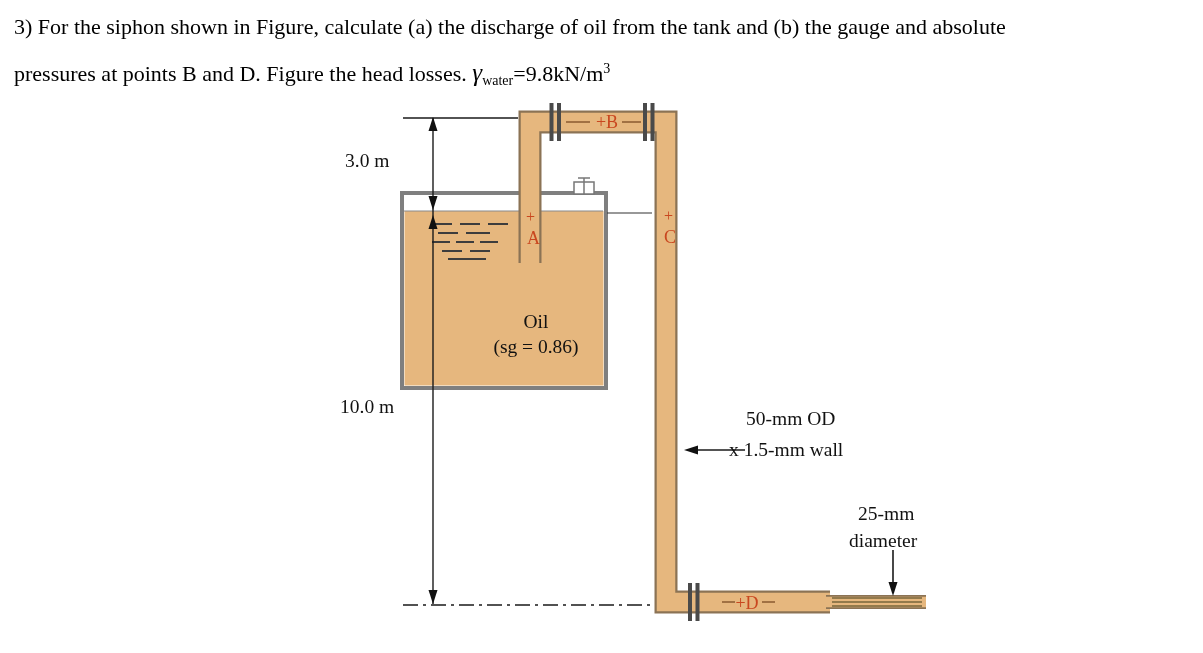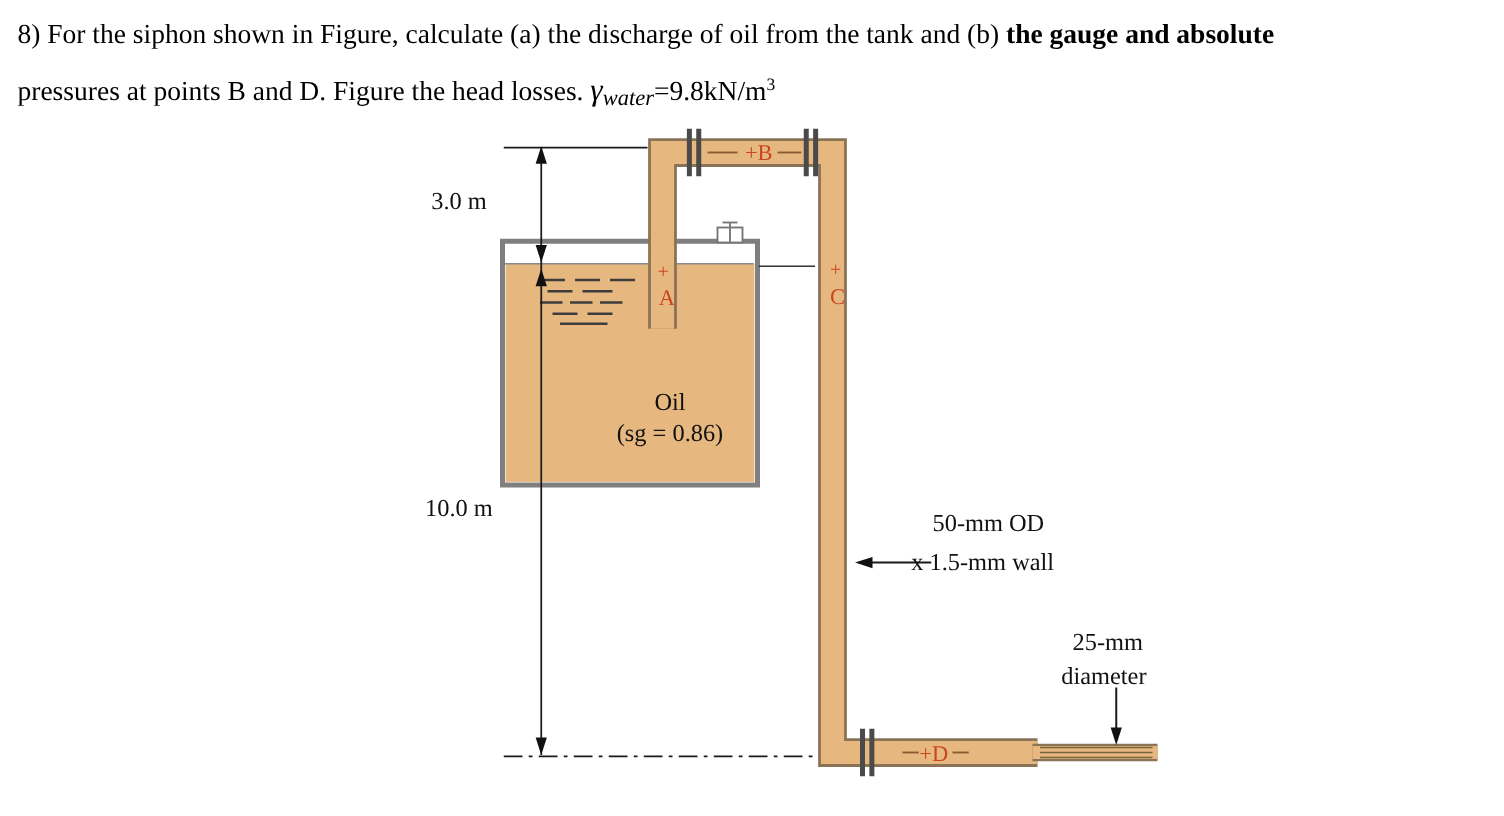--- a/index.html
+++ b/index.html
@@ -4,39 +4,39 @@
 <style>
   html,body { margin:0; padding:0; background:#ffffff; }
   .page {
     position:relative; width:1203px; height:653px; background:#ffffff;
     font-family:"Liberation Serif", serif; overflow:hidden; color:#000;
   }
   .problem {
     position:absolute; left:14px; top:6px; width:1185px;
     font-size:22px; line-height:42px; white-space:nowrap;
   }
-  .problem b { font-weight:bold;margin-top:24px; }
+  .problem b { font-weight:normal;margin-top:24px; }
   .gamma { font-style:italic; font-size:25px; }
-  .gamma-sub { font-style:italic; font-size:18px; vertical-align:-4px; }
+  .gamma-sub { font-size:14px; vertical-align:-4px; }
   .sup3 { font-size:14px; vertical-align:8px; }
   .diagram-svg { position:absolute; left:0; top:0; width:1203px; height:653px; }
   svg text { font-family:"Liberation Serif", serif; }
   .dim-label { font-size:19.5px; fill:#111111; }
   .tank-label { font-size:19.5px; fill:#111111; }
   .spec-label { font-size:19.5px; fill:#111111; }
   .pt-label { font-size:18px; font-weight:normal; }
   .pt-plus { font-size:16px; }
 </style>
 </head>
 <body>
 
 <div class="page">
 
   <div class="problem">
-    <div class="problem-line"><span>8) For the siphon shown in Figure, calculate (a) the discharge of oil from the tank and (b) </span><b>the gauge and absolute</b></div>
+    <div class="problem-line"><span>3) For the siphon shown in Figure, calculate (a) the discharge of oil from the tank and (b) </span><b>the gauge and absolute</b></div>
     <div class="problem-line"><span>pressures at points B and D. Figure the head losses.  </span><span class="gamma">γ</span><span class="gamma-sub">water</span><span>=9.8kN/m</span><span class="sup3">3</span></div>
   </div>
 
   <svg class="diagram-svg" viewBox="0 0 1203 653">
 
     <rect x="402" y="193" width="204" height="195" fill="#ffffff" stroke="#7f7f7f" stroke-width="4"></rect>
     <rect x="404.5" y="211" width="199" height="174.5" fill="#E6B77E"></rect>
     <line x1="404" y1="211" x2="603" y2="211" stroke="#8a8a8a" stroke-width="1.2"></line>
 
     <g stroke="#3d3d3d" stroke-width="2">

